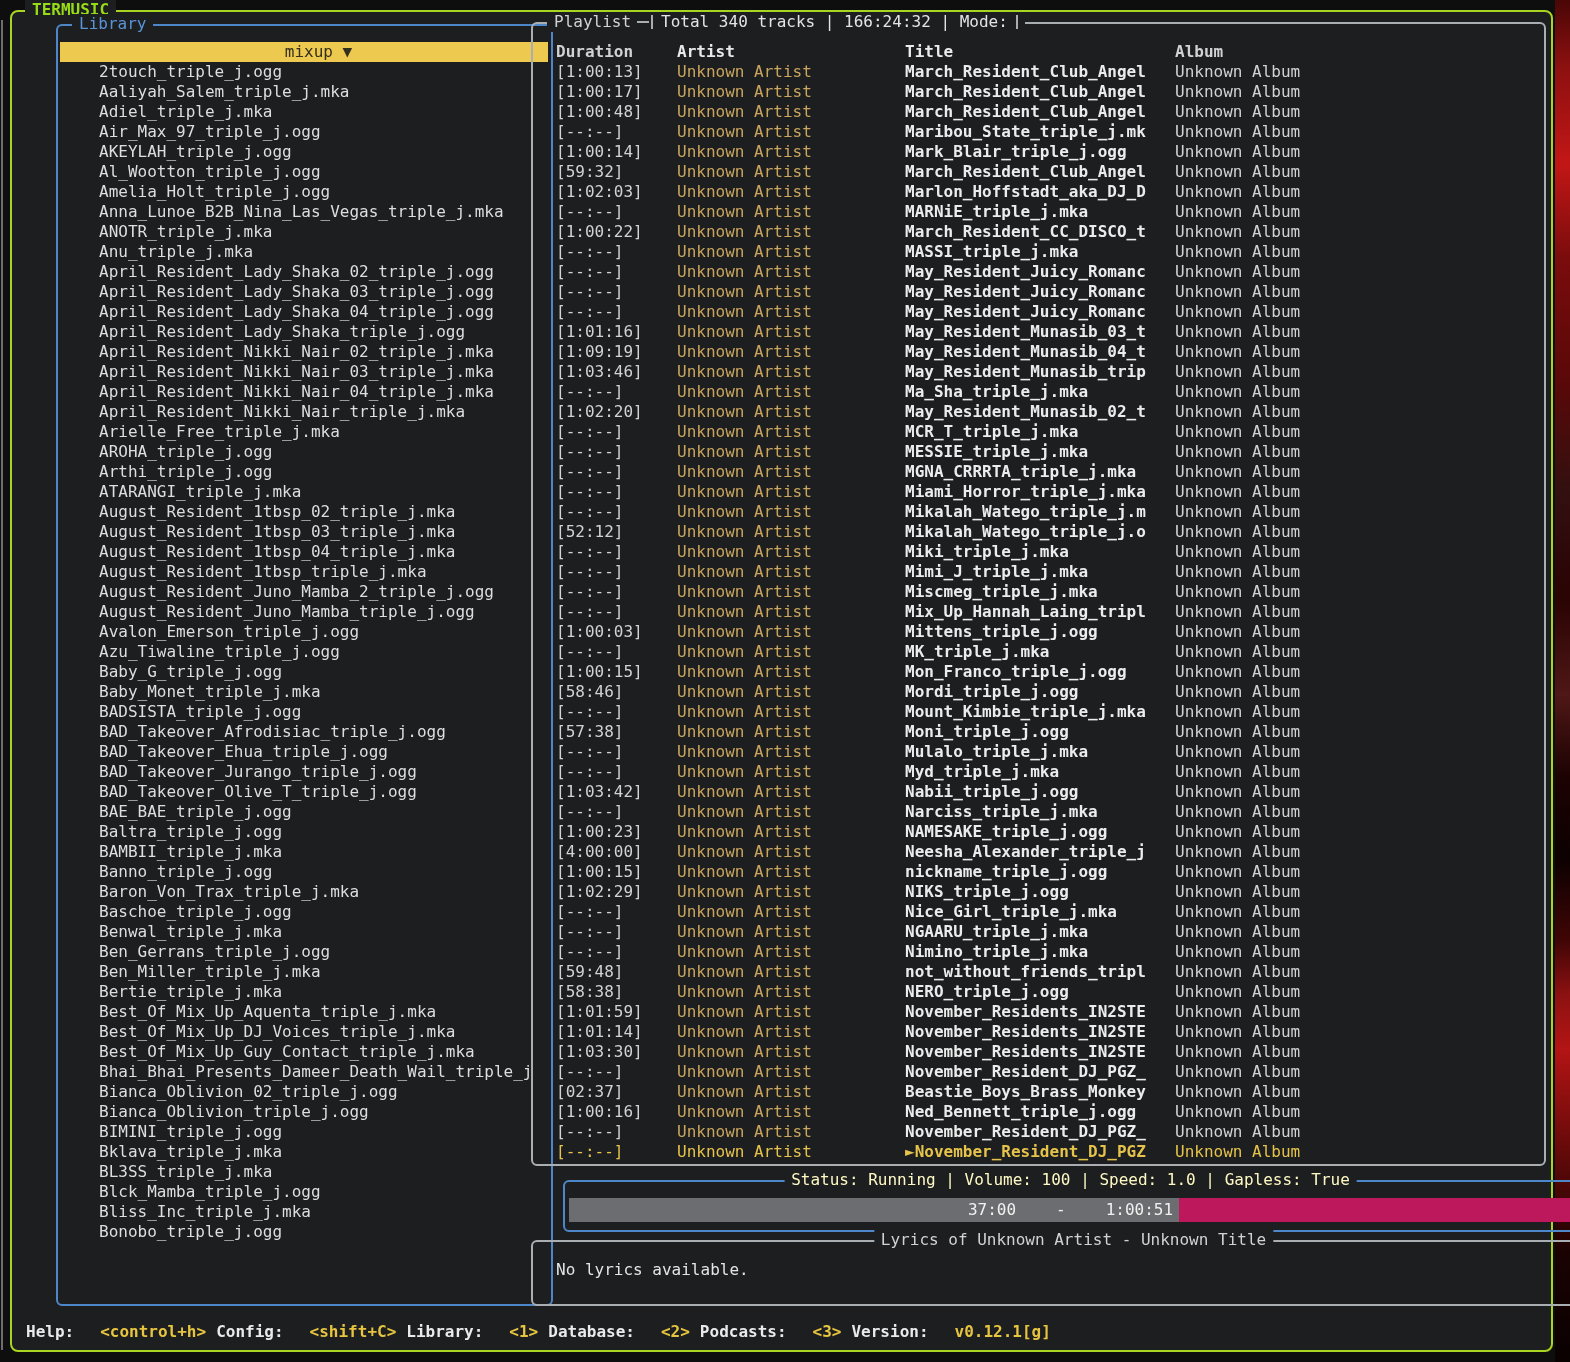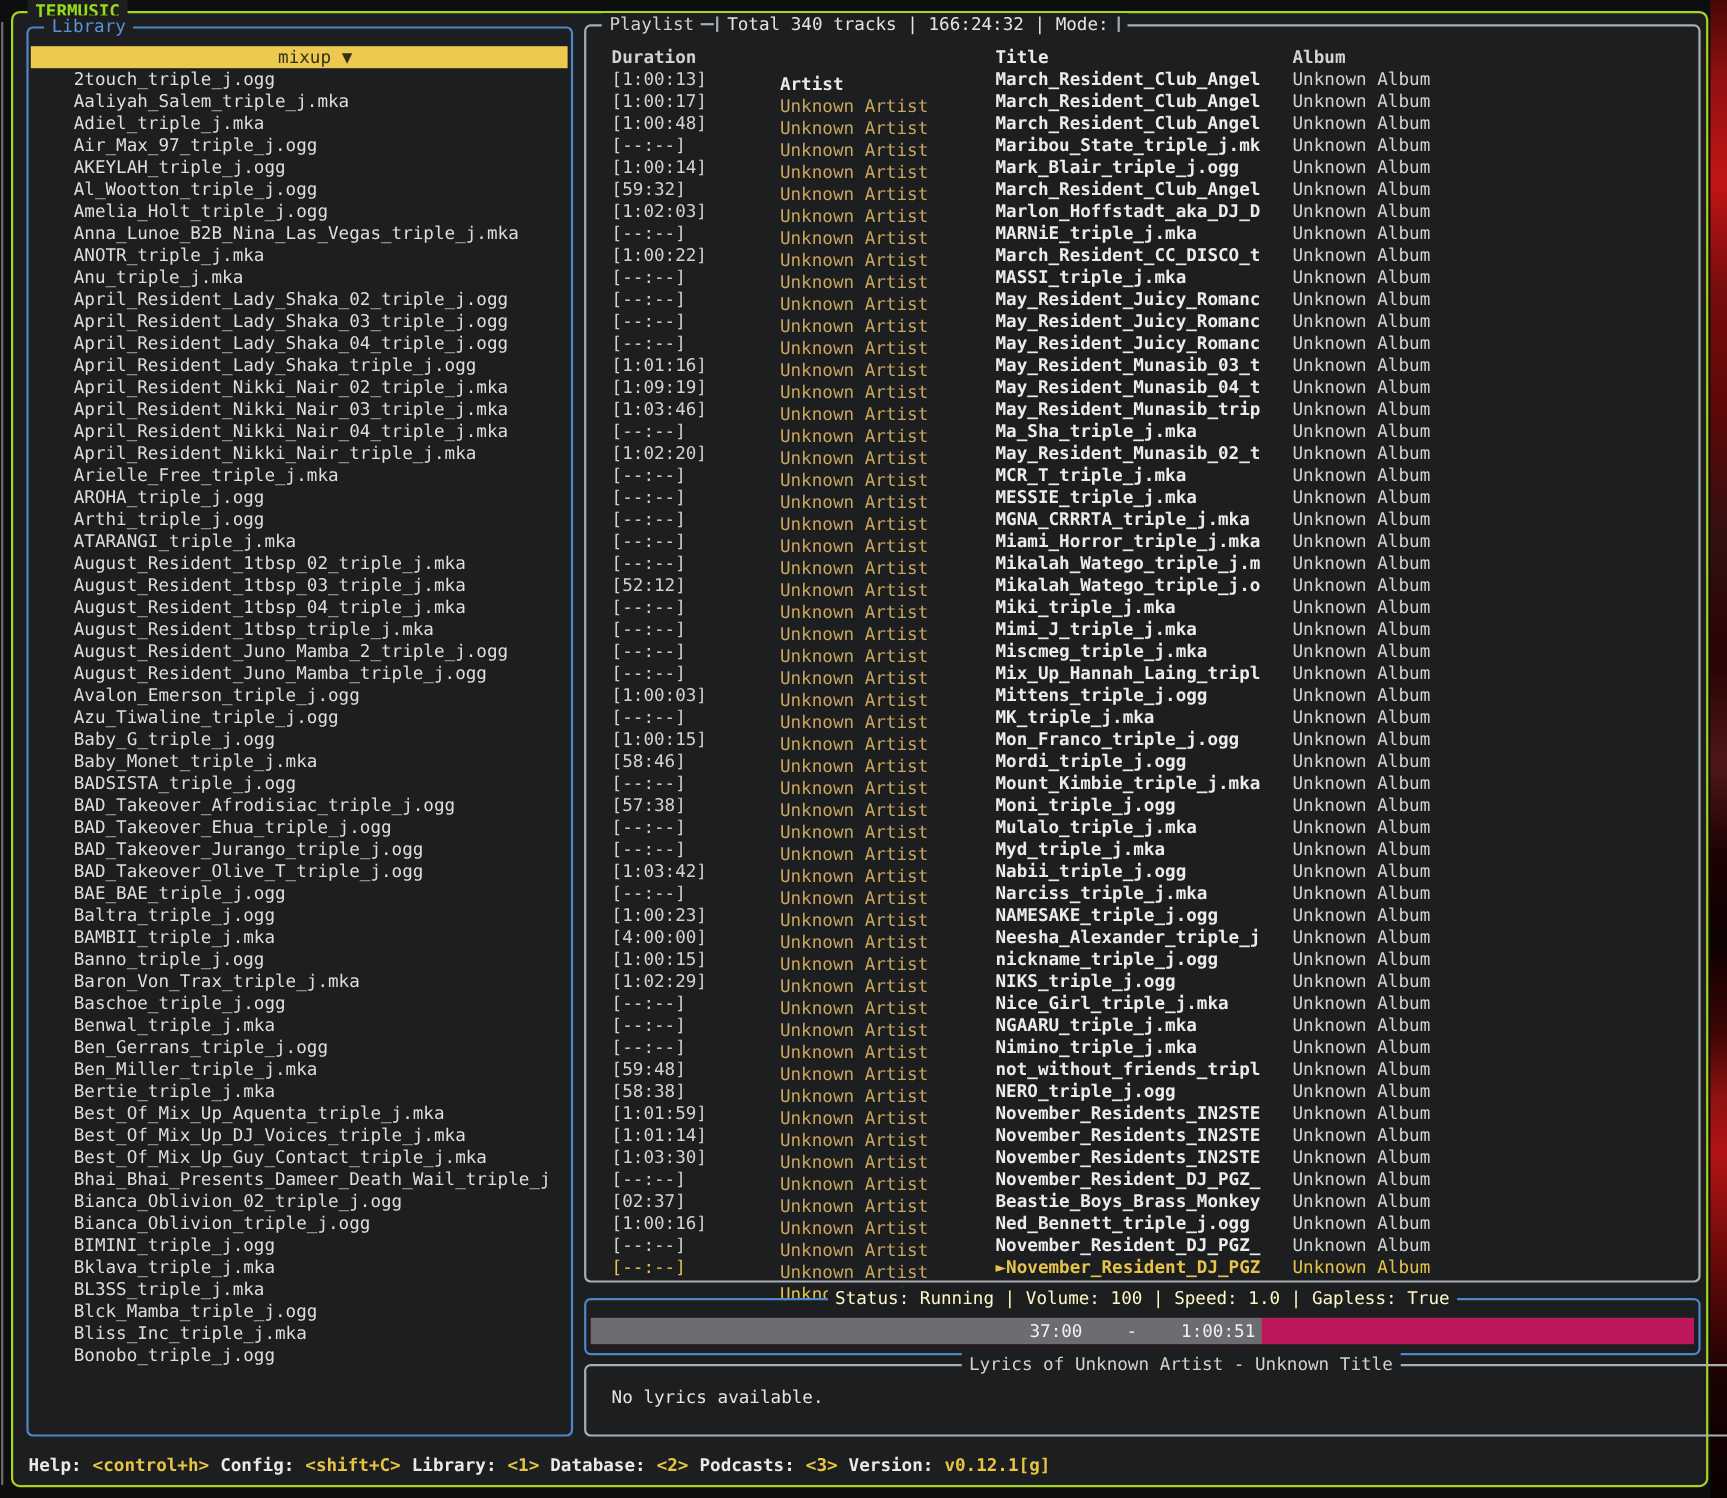--- a/index.html
+++ b/index.html
@@ -7,21 +7,21 @@
        font-family:"DejaVu Sans Mono","Liberation Mono",monospace;
        font-size:16px;line-height:20px;color:#d6d6d6;}
   .wallpaper{position:absolute;right:0;top:0;width:15px;height:1362px;
     background:linear-gradient(180deg,#4a0606 0%,#8e1010 5%,#c21616 12%,#7a0c0c 19%,
       #5a0808 28%,#331010 36%,#2a0303 44%,#4f1717 51%,#1d0202 57%,#0d0101 63%,
       #3f0505 69%,#8c1111 73%,#b31414 77%,#6a0a0a 84%,#1a0202 92%,#0a0101 100%);}
   .edge-line{position:absolute;left:1px;top:20px;width:2px;height:1330px;background:#8f8f8f;opacity:.75;}
   .app{position:absolute;left:10px;top:10px;width:1543px;height:1342px;box-sizing:border-box;
        border:2px solid #a9d421;border-radius:8px;background:#1d1e20;}
   .panel{position:absolute;box-sizing:border-box;border-radius:6px;}
-  .b-blue{border:2px solid #4e87c9;}
+  .b-blue{border:2px solid #4e87c9;margin-left:32px;}
   .b-gray{border:2px solid #a9aeb3;}
   .panel-title{position:absolute;top:-12px;left:14px;height:20px;display:flex;align-items:center;
        background:#1d1e20;padding:0 7px;white-space:nowrap;}
   .panel-title.centered{left:50%;transform:translateX(-50%);}
   .app-title{position:absolute;top:-12px;left:13px;height:20px;background:#1d1e20;padding:0 7px;
        color:#97dc16;font-weight:bold;}
   .t-blue{color:#5b93d8;}
   .t-gray{color:#d2d2d2;}
   .t-h{display:inline-block;width:12px;height:2px;background:#a9aeb3;margin:0 2px;}
   .t-v{display:inline-block;width:2px;height:14px;background:#a9aeb3;}
@@ -29,38 +29,38 @@
   
   .lib-list{position:absolute;left:0;top:16px;right:0;}
   .lib-row{height:20px;padding-left:41px;white-space:nowrap;overflow:hidden;color:#dedede;}
   .lib-row.selected{background:#eec94f;color:#33301d;margin:0 3px 0 2px;padding-left:29px;text-align:center;}
   
   .pl-header{position:absolute;left:0;top:18px;right:0;height:20px;font-weight:bold;color:#e9e9e9;}
   .pl-rows{position:absolute;left:0;top:38px;right:0;}
   .pl-row{position:relative;height:20px;white-space:nowrap;}
   .pl-row span,.pl-header span{position:absolute;top:0;white-space:nowrap;}
   .c-dur{left:23px;color:#d2d2d2;}
-  .c-artist{left:176px;color:#c9a55e;margin-top:25px;}
+  .c-artist{left:144px;color:#c9a55e;}
   .c-title{left:372px;color:#ececec;font-weight:bold;}
   .c-album{left:642px;color:#d2d2d2;}
   .pl-row.current .c-dur,.pl-row.current .c-artist,
   .pl-row.current .c-title,.pl-row.current .c-album{color:#e6c34a;}
   
   .status-line{color:#fef9c3;font-weight:normal;}
   .progress-track{position:absolute;left:4px;right:4px;top:16px;height:24px;background:#be185d;overflow:hidden;text-decoration:underline;}
   .progress-fill{height:100%;background:#6c6d70;}
   .progress-label{position:absolute;inset:0;display:flex;justify-content:center;align-items:center;
       gap:40px;color:#f1f1f1;}
   
   .lyrics-body{position:absolute;left:23px;top:18px;color:#e4e4e4;}
   
   .help-bar{position:absolute;left:14px;bottom:8px;display:flex;gap:10px;font-weight:bold;white-space:nowrap;}
   .help-item .hl{color:#eaeaea;}
   .help-item .hk{color:#e7c53f;}
-  .help-item{display:flex;gap:10px;}
+  .help-item{display:flex;gap:26px;}
 </style>
 </head>
 <body>
 
 <div class="wallpaper"></div>
 <div class="edge-line"></div>
 
 <div class="app">
   <div class="app-title">TERMUSIC</div>
 

